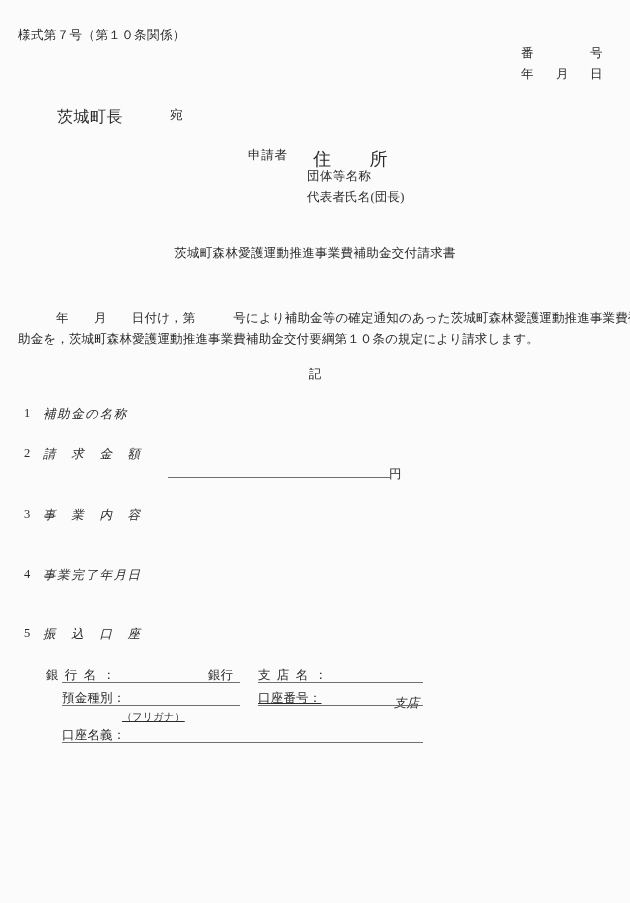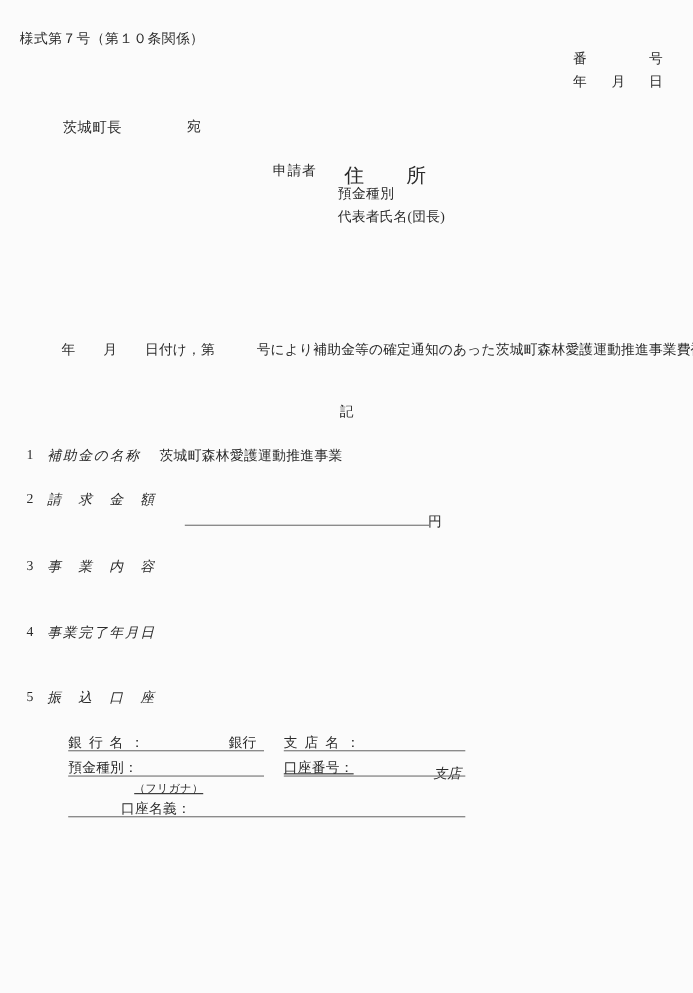--- a/index.html
+++ b/index.html
@@ -28,21 +28,21 @@
     left: 18px; top: 27px;
     font-size: 12.5px;
     letter-spacing: 0.4px;
   }
   .hdr-num-label   { left: 521px; top: 45px;  font-size: 12.5px; }
   .hdr-num-suffix  { left: 590px; top: 45px;  font-size: 12.5px; }
   .hdr-year        { left: 521px; top: 66px;  font-size: 12.5px; }
   .hdr-month       { left: 556px; top: 66px;  font-size: 12.5px; }
   .hdr-day         { left: 590px; top: 66px;  font-size: 12.5px; }
 
-  .addressee-name  { left: 57px;  top: 107px; font-size: 13px; letter-spacing: 0.5px; }
+  .addressee-name  { left: 57px;  top: 107px; font-size: 16px; letter-spacing: 0.5px; }
   .addressee-suffix{ left: 170px; top: 107px; font-size: 12.5px; }
 
   
   .applicant-label { left: 248px; top: 147px; font-size: 12.5px; letter-spacing: 0.8px; }
   .applicant-addr  { left: 313px; top: 147px; font-size: 18px; letter-spacing: 0.8px; }
   .applicant-org   { left: 307px; top: 168px; font-size: 12.5px; letter-spacing: 0.4px; }
   .applicant-rep   { left: 307px; top: 189px; font-size: 12.5px; letter-spacing: 0.2px; text-align: center; }
 
   
   .doc-title {
@@ -83,37 +83,37 @@
     left: 168px; top: 477px;
     width: 222px;
     border-bottom: 1px solid #6f6f6f;
     height: 0;
   }
   .amount-unit { left: 389px; top: 466px; font-size: 12.5px; }
 
   
   .bank-label { font-size: 12.5px; }
 
-  .bank-name-label   { left: 62px;  top: 667px; letter-spacing: 1.6px; }
+  .bank-name-label   { left: 46px;  top: 667px; letter-spacing: 1.6px; }
   .bank-name-rule    { left: 62px;  top: 682px; width: 178px; border-bottom: 1px solid #6f6f6f; }
   .bank-name-suffix  { left: 208px; top: 667px; text-align: center; }
 
   .branch-label      { left: 258px; top: 667px; letter-spacing: 1.6px; }
   .branch-rule       { left: 258px; top: 682px; width: 165px; border-bottom: 1px solid #6f6f6f; }
   .branch-suffix     { left: 394px; top: 695px; font-style: italic; }
 
   .deposit-label     { left: 62px;  top: 690px; letter-spacing: 0.2px; }
   .deposit-rule      { left: 62px;  top: 705px; width: 178px; border-bottom: 1px solid #6f6f6f; }
 
   .account-no-label  { left: 258px; top: 690px; letter-spacing: 0.2px; text-decoration: underline; }
   .account-no-rule   { left: 258px; top: 705px; width: 165px; border-bottom: 1px solid #6f6f6f; }
 
   .furigana          { left: 122px; top: 710px; font-size: 10px; letter-spacing: 0.3px; text-decoration: underline; }
 
-  .holder-label      { left: 62px;  top: 727px; letter-spacing: 0.2px; margin-left: 48px; }
+  .holder-label      { left: 62px;  top: 727px; letter-spacing: 0.2px; }
   .holder-rule       { left: 62px;  top: 742px; width: 361px; border-bottom: 1px solid #6f6f6f; }
 
   .rule { height: 0; }
 </style>
 </head>
 <body>
 
 <div class="page">
 
   <div class="abs form-no">様式第７号（第１０条関係）</div>
@@ -122,31 +122,32 @@
   <div class="abs hdr-num-suffix">号</div>
   <div class="abs hdr-year">年</div>
   <div class="abs hdr-month">月</div>
   <div class="abs hdr-day">日</div>
 
   <div class="abs addressee-name">茨城町長</div>
   <div class="abs addressee-suffix">宛</div>
 
   <div class="abs applicant-label">申請者</div>
   <div class="abs applicant-addr">住　　所</div>
-  <div class="abs applicant-org">預金種別</div>
+  <div class="abs applicant-org">団体等名称</div>
   <div class="abs applicant-rep">代表者氏名(団長)</div>
 
+  <div class="abs doc-title">茨城町森林愛護運動推進事業費補助金交付請求書</div>
 
   <div class="abs body-line-1">　　　年　　月　　日付け，第　　　号により補助金等の確定通知のあった茨城町森林愛護運動推進事業費補</div>
+  <div class="abs body-line-2">助金を，茨城町森林愛護運動推進事業費補助金交付要綱第１０条の規定により請求します。</div>
 
   <div class="abs ki-marker">記</div>
 
   <div class="abs item item-no    item-1">1</div>
   <div class="abs item item-label item-1">補助金の名称</div>
-  <div class="abs item item-value item-1">茨城町森林愛護運動推進事業</div>
 
   <div class="abs item item-no    item-2">2</div>
   <div class="abs item item-label item-2">請　求　金　額</div>
   <div class="abs rule amount-rule"></div>
   <div class="abs amount-unit">円</div>
 
   <div class="abs item item-no    item-3">3</div>
   <div class="abs item item-label item-3">事　業　内　容</div>
 
   <div class="abs item item-no    item-4">4</div>

